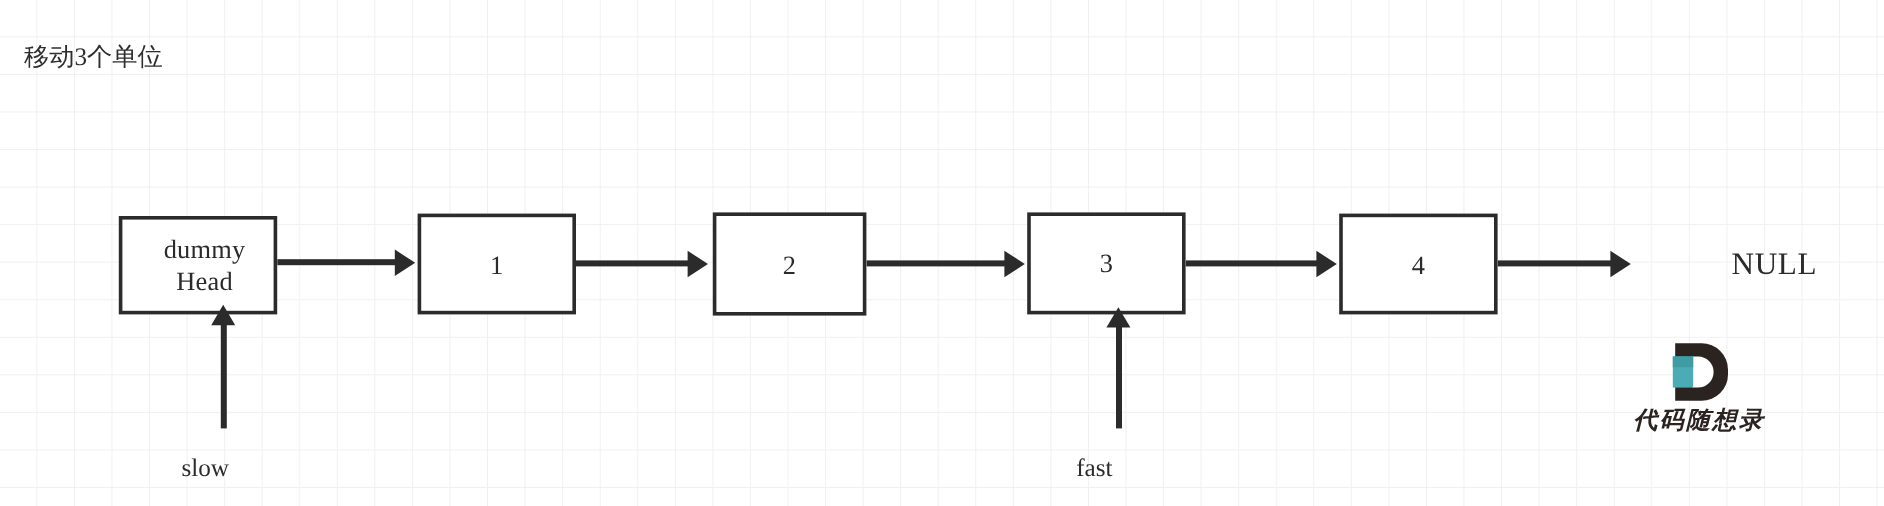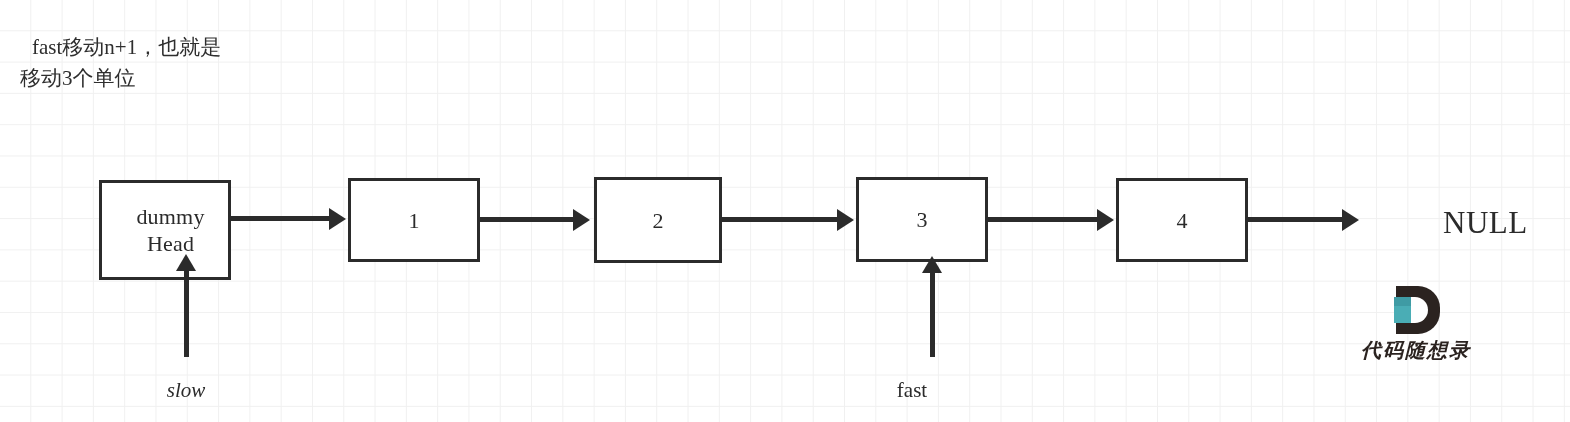--- a/index.html
+++ b/index.html
@@ -95,21 +95,21 @@
     position: absolute;
     font-size: 21px;
     color: #2b2b2b;
     white-space: nowrap;
     transform: translateX(-50%);
   }
 
   
   .null-label {
     position: absolute;
-    font-size: 31px;
+    font-size: 26px;
     letter-spacing: 0.5px;
     color: #2b2b2b;
     white-space: nowrap;
   }
 
   
   .logo {
     position: absolute;
     left: 1348px;
     top: 286px;
@@ -167,51 +167,50 @@
     color: #2b2320;
     white-space: nowrap;
   }
 </style>
 </head>
 <body>
 
 <div id="canvas">
 
   <div class="title-block">
-    <span class="title-line title-line-1">fast移动n+1，也就是</span>
     <span class="title-line title-line-2">移动3个单位</span>
   </div>
 
   <div class="arrow-h" style="left:231px;top:216px;width:99px;"></div>
   <div class="arrow-h" style="left:480px;top:217px;width:94px;"></div>
   <div class="arrow-h" style="left:722px;top:217px;width:116px;"></div>
   <div class="arrow-h" style="left:988px;top:217px;width:110px;"></div>
   <div class="arrow-h" style="left:1248px;top:217px;width:95px;"></div>
 
-  <div class="node" style="left:99px;top:180px;width:132px;height:100px;padding-left:11px;">
+  <div class="node" style="left:99px;top:180px;width:132px;height:82px;padding-left:11px;">
     <span class="node-label">dummy
 Head</span>
   </div>
   <div class="node" style="left:348px;top:178px;width:132px;height:84px;">
     <span class="node-label">1</span>
   </div>
   <div class="node" style="left:594px;top:177px;width:128px;height:86px;">
     <span class="node-label">2</span>
   </div>
   <div class="node" style="left:856px;top:177px;width:132px;height:85px;">
     <span class="node-label">3</span>
   </div>
   <div class="node" style="left:1116px;top:178px;width:132px;height:84px;">
     <span class="node-label">4</span>
   </div>
 
   <div class="null-label" style="left:1443px;top:205px;">NULL</div>
 
   <div class="arrow-v" style="left:184px;top:270px;height:87px;"></div>
-  <div class="pointer-label" style="left:186px;top:378px;font-style:italic;">slow</div>
+  <div class="pointer-label" style="left:171px;top:378px;">slow</div>
 
   <div class="arrow-v" style="left:930px;top:272px;height:85px;"></div>
   <div class="pointer-label" style="left:912px;top:378px;">fast</div>
 
   <div class="logo">
     <div class="logo-mark">
       <div class="logo-d-outer"></div>
       <div class="logo-d-counter"></div>
       <div class="logo-teal"></div>
       <div class="logo-teal-dark"></div>

